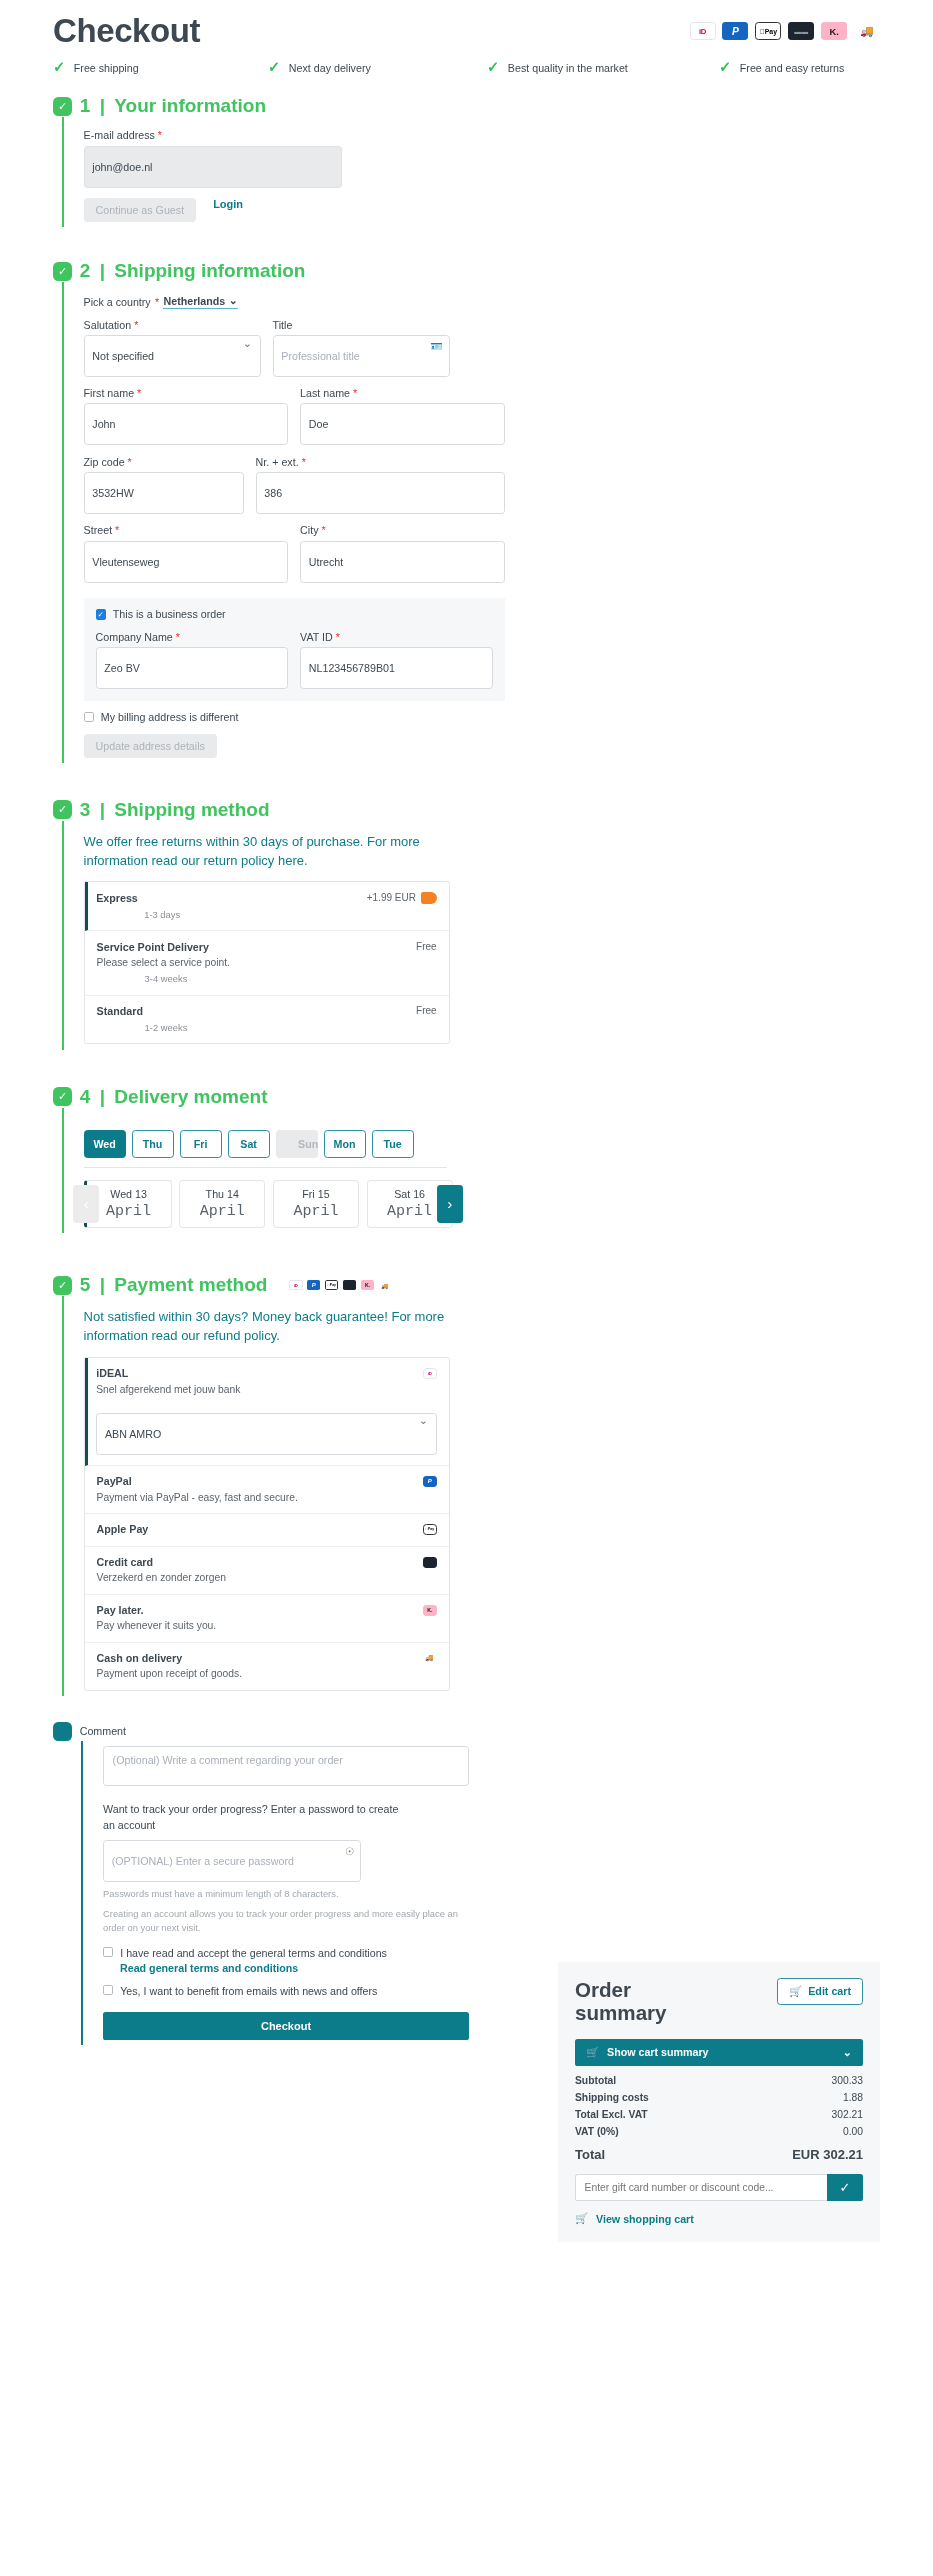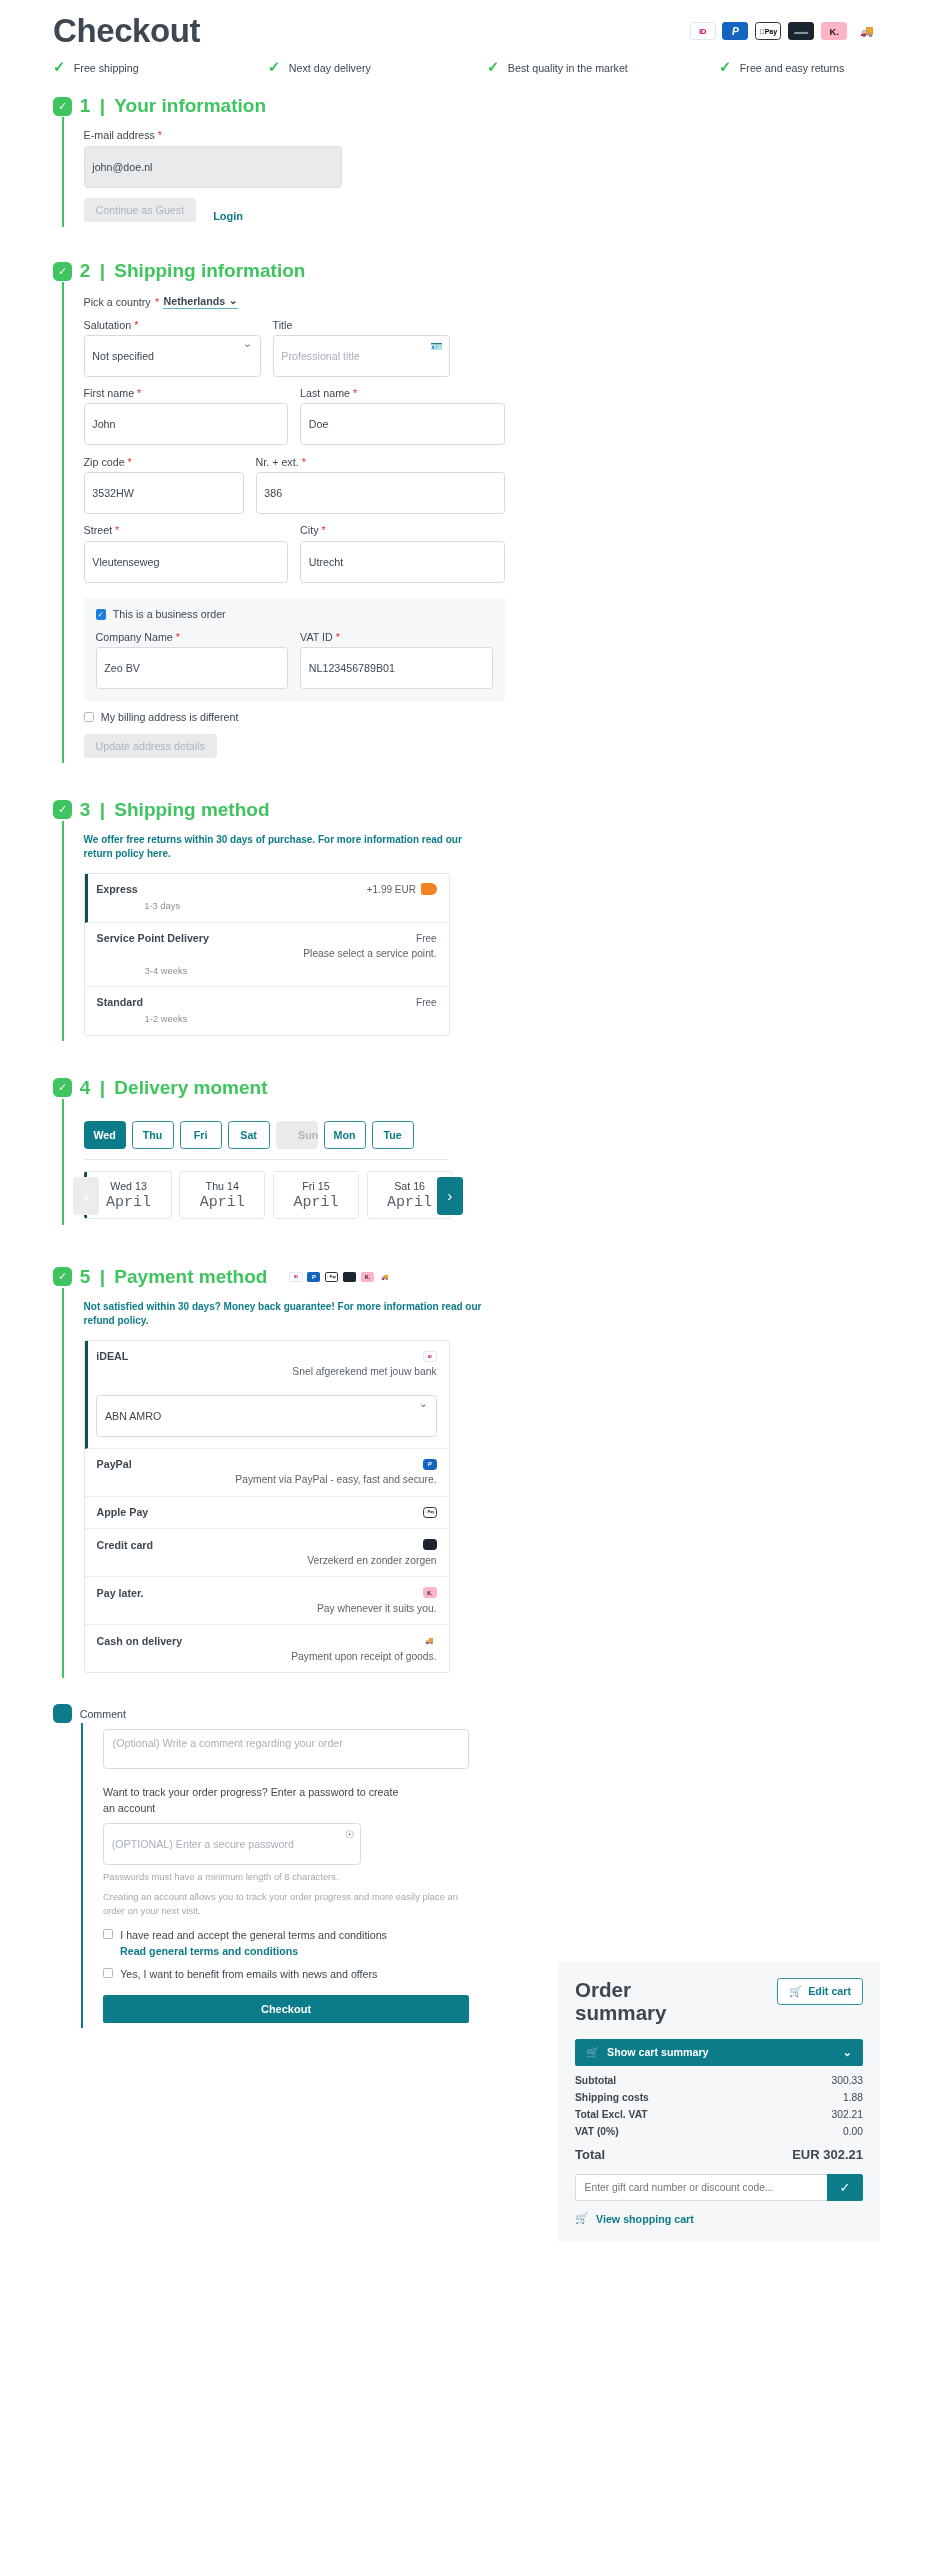--- a/index.html
+++ b/index.html
@@ -67,29 +67,29 @@
   .sel-wrap { position:relative; }
   .sel-wrap::after { content:"⌄"; position:absolute; right:8.6px; top:1.7px; font-size:11px; color:#6b737c; pointer-events:none; }
   .input-icon { position:absolute; right:6.9px; top:5.2px; font-size:10.3px; color:#777; }
 
   .biz-box { background:#f6f7f8; padding:10.3px 12px 12px 12px; margin:5.2px 0 10.3px 0; }
   .cb-line { display:flex; align-items:center; gap:6.9px; font-size:10.7px; margin-bottom:10.3px; }
   .cb { width:10.3px; height:10.3px; border:0.9px solid #b4bac0; border-radius:1.7px; background:#fff; flex:none; }
   .cb.checked { background:#1b7fe0; border-color:#1b7fe0; color:#fff; font-size:7.7px; display:flex; align-items:center; justify-content:center; }
 
   
-  .policy-note { color:#0c7c8a; font-size:10px; font-weight:bold; line-height:1.45; margin-bottom:11px; max-width: 404px; }
+  .policy-note { color:#0c7c8a; font-size:13px; font-weight:normal; line-height:1.45; margin-bottom:11px; max-width: 404px; }
   .opt-list { border:0.9px solid #e3e6e9; border-radius:2.6px; width: 366px; background:#fff; }
   .opt { padding:9.4px 12px 10.3px 12px; border-bottom:0.9px solid #eceef0; position:relative; }
   .opt:last-child { border-bottom:none; }
   .opt.selected { border-left:3.4px solid #134e55; padding-left:8.6px; }
   .opt-top { display:flex; justify-content:space-between; align-items:center; }
   .opt-name { font-size:10.7px; font-weight:bold; color:#3d4852; }
   .opt-price { font-size:10px; color:#5a636c; display:flex; align-items:center; gap:5.2px; }
-  .opt-desc { font-size:10.3px; color:#5a636c; margin-top:4.3px;text-align:right; }
+  .opt-desc { font-size:10.3px; color:#5a636c; margin-top:4.3px; }
   .opt-sub { font-size:9.4px; color:#8a9098; margin-top:5.2px;margin-left:48px; }
   .postnl { width:15.5px; height:12px; border-radius:2.6px 6.9px 6.9px 2.6px; background:#f58220; display:inline-block; }
 
   
   .day-pills { display:flex; gap:6px; margin: 10.3px 0 0 0; }
   .pill { width:42px; height:28px; border:0.9px solid #2f8f9d; border-radius:3.4px; background:#fff;
           color:#0c7c8a; font-size:10.7px; font-weight:bold; display:flex; align-items:center; justify-content:center; }
   .pill.active { background:#0c7c8a; color:#fff; border-color:#0c7c8a; }
   .pill.disabled { background:#e8eaec; border-color:#e8eaec; color:#b2b8bd;padding-left:23px; }
   .day-rule { height:0.9px; background:#e3e6e9; margin:9.4px 0 12px 0; width:363px; }
@@ -184,21 +184,21 @@
       <span class="step-sep">|</span>
       <span class="step-title">Your information</span>
     </div>
     <div class="step-body">
       <div class="field" style="width:258px">
         <label class="fl">
           <span>E-mail address</span> <span class="req">*</span>
         </label>
         <input class="tf filled-grey" value="john@doe.nl" style="">
       </div>
-      <div style="display:flex; align-items:flex-end; gap:17px; margin-top:8.6px">
+      <div style="display:flex; align-items:flex-start; gap:17px; margin-top:8.6px">
         <button class="btn-grey">Continue as Guest</button>
         <a class="link-teal">Login</a>
       </div>
     </div>
   </div>
 
   <div class="step" style="margin-top:33px">
     <div class="step-head">
       <div class="step-badge">✓</div>
       <span class="step-num">2</span>

